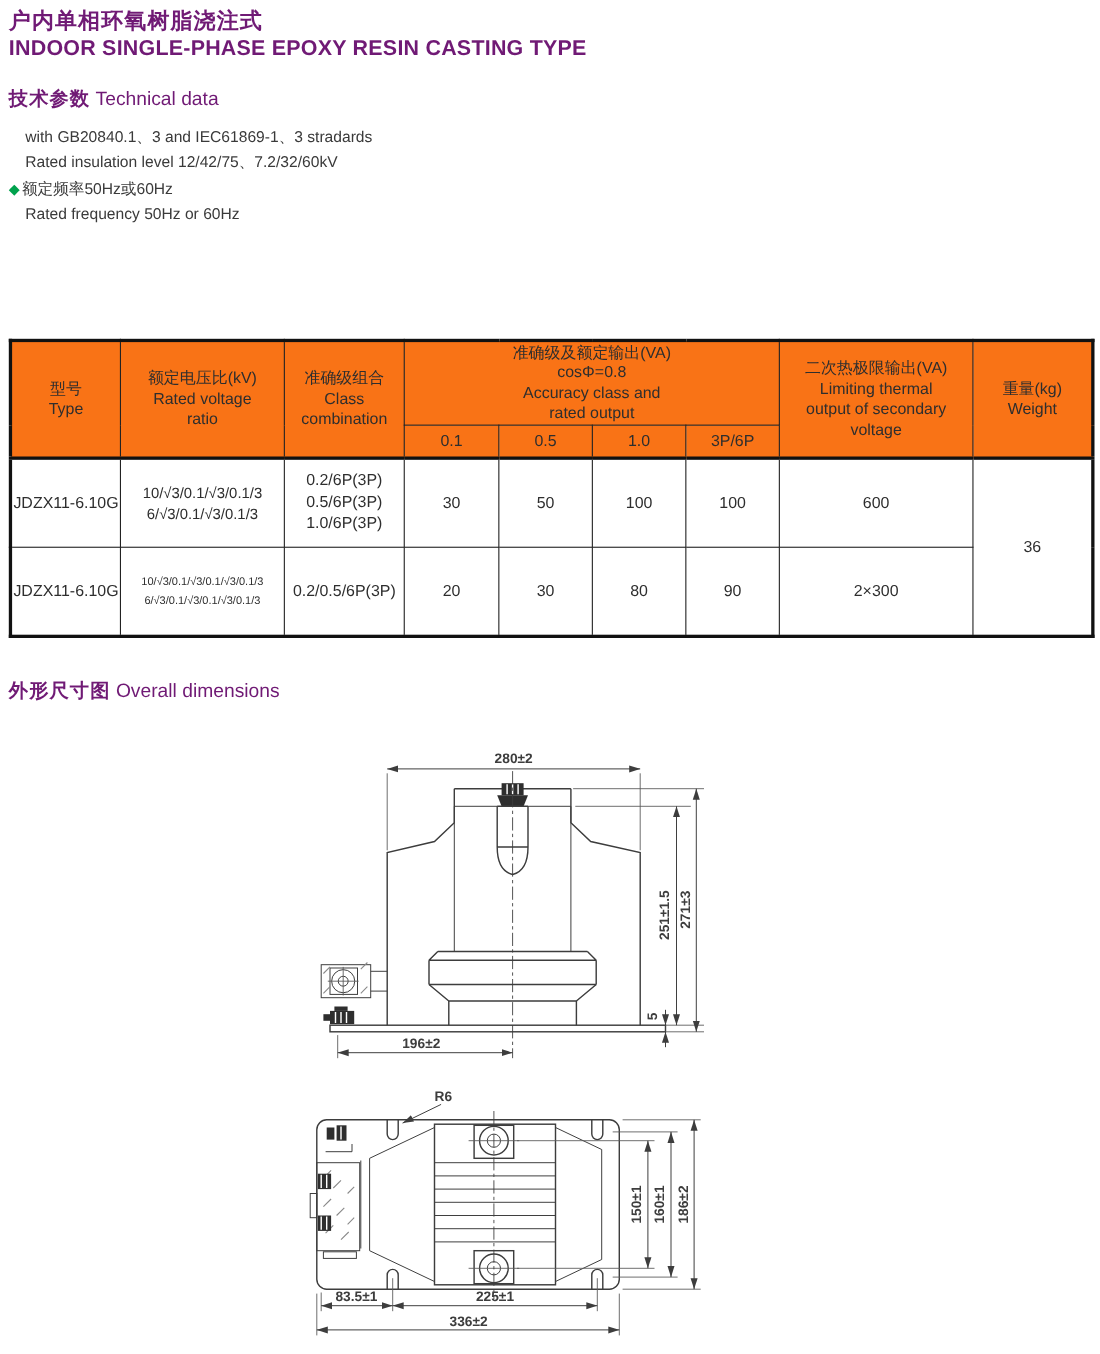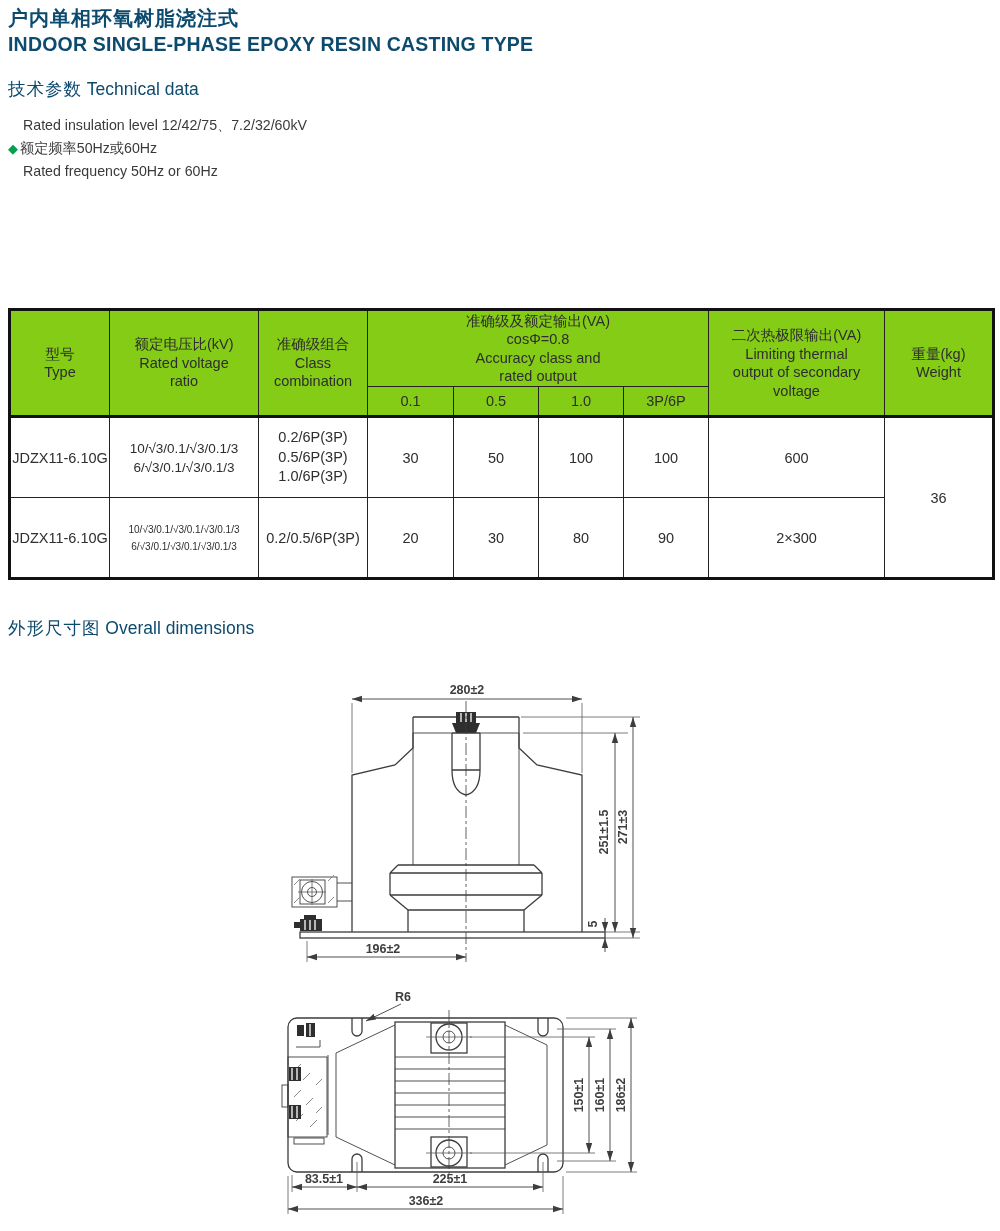--- a/index.html
+++ b/index.html
@@ -1,34 +1,34 @@
 <!DOCTYPE html>
 <html><head>
 <meta charset="utf-8">
 <style>
   html,body{margin:0;padding:0;}
   body{width:1000px;height:1231px;background:#ffffff;position:relative;overflow:hidden;
        font-family:"Liberation Sans",sans-serif;color:#3b3b3b;}
   .abs{position:absolute;}
-  .green{color:#0c4a6e;}
+  .green{color:#701a75;}
   .title-zh{left:8px;top:5px;font-size:20px;font-weight:bold;letter-spacing:1px;}
   .title-en{left:8px;top:33px;font-size:19.5px;font-weight:bold;letter-spacing:0.2px;}
   .sec{font-size:17.5px;}
-  .sec .zh{font-weight:normal;letter-spacing:1px;margin-top:32px;}
+  .sec .zh{font-weight:bold;letter-spacing:1px;margin-top:32px;}
   .sec-tech{left:8px;top:77px;}
   .sec-dim{left:8px;top:616px;}
   .bullets{left:8px;top:114px;font-size:14.2px;line-height:23px;color:#3a3a3a;}
   .bullet-line{white-space:nowrap;}
   .dm{color:#00a24d;font-size:13px;margin-right:2px;}
   .cont{padding-left:15px;}
   table.tbl{position:absolute;left:8px;top:308px;width:984px;border-collapse:collapse;
             table-layout:fixed;text-align:center;font-size:14.5px;color:#2e2e2e;
             border:3px solid #111;}
   .tbl th,.tbl td{border:1px solid #222;font-weight:normal;padding:0;vertical-align:middle;}
-  .tbl thead th{background:#84cc16;line-height:18.5px;}
+  .tbl thead th{background:#f97316;line-height:18.5px;}
   .tbl thead tr:first-child{height:77px;}
   .tbl thead tr:last-child{height:30px;}
   .tbl tbody tr{height:81px;background:#fff;}
   .tbl tbody tr:first-child td{border-top:3px solid #111;}
   .rmed{font-size:13.5px;line-height:19px;}
   .rsmall{font-size:10px;line-height:17px;}
   .cls{line-height:19.5px;}
   .svg1{left:288px;top:675px;}
   .svg2{left:270px;top:985px;}
   svg text{font-family:"Liberation Sans",sans-serif;font-weight:bold;font-size:12.5px;fill:#3d3d3d;}
@@ -45,20 +45,21 @@
 <body>
 
 <div class="abs title-zh green">户内单相环氧树脂浇注式</div>
 <div class="abs title-en green">INDOOR SINGLE-PHASE EPOXY RESIN CASTING TYPE</div>
 
 <div class="abs sec sec-tech">
   <span class="zh green">技术参数</span><span class="green"> Technical data</span>
 </div>
 
 <div class="abs bullets">
+  <div class="bullet-line cont">with GB20840.1、3 and IEC61869-1、3 stradards</div>
   <div class="bullet-line cont">Rated insulation level 12/42/75、7.2/32/60kV</div>
   <div class="bullet-line"><span class="dm">◆</span><span>额定频率50Hz或60Hz</span></div>
   <div class="bullet-line cont">Rated frequency 50Hz or 60Hz</div>
 </div>
 
 <table class="tbl">
   <colgroup>
     <col style="width:100px">
       <col style="width:149px">
       <col style="width:109px">

